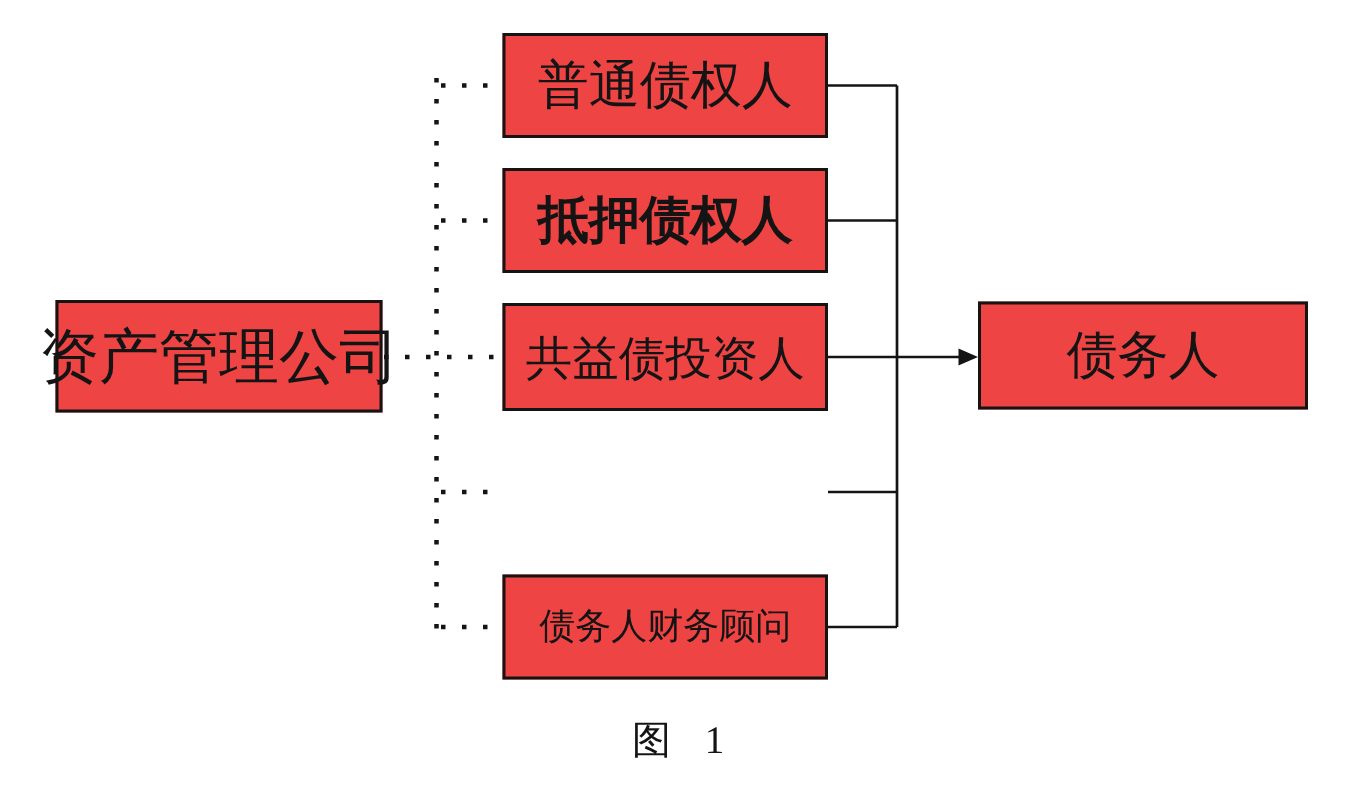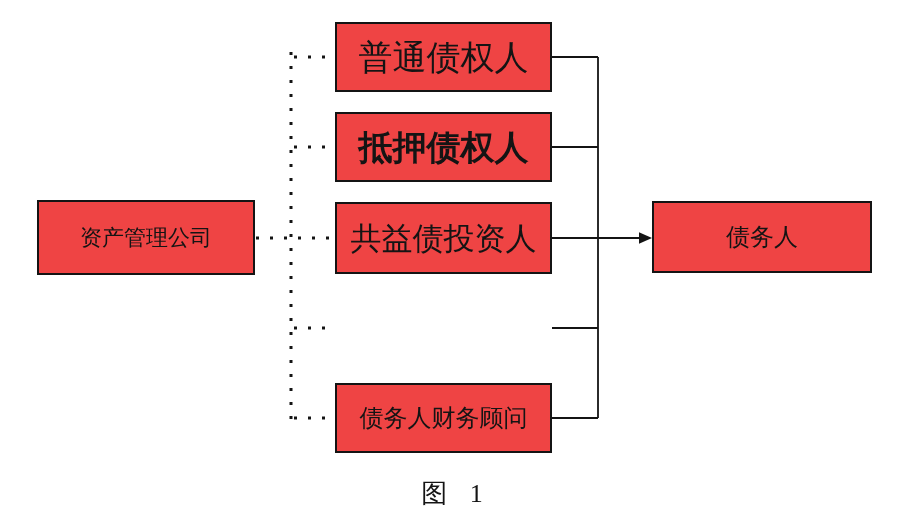--- a/index.html
+++ b/index.html
@@ -28,28 +28,28 @@
     box-sizing: border-box;
     border: 2.5px solid #141414;
     background: #ef4444;
     display: flex;
     align-items: center;
     justify-content: center;
     text-align: center;
     white-space: nowrap;
     line-height: 1;
   }
-  .node--source   { left: 37px;  top: 200px; width: 218px; height: 75px; font-size: 22px; }
+  .node--source   { left: 37px;  top: 200px; width: 218px; height: 75px; font-size: 40px; }
   .node--mid      { left: 335px; width: 217px; }
   .node--mid1     { top: 22px;  height: 70px; font-size: 34px; }
   .node--mid2     { top: 112px; height: 70px; font-size: 34px; font-weight: bold; }
   .node--mid3     { top: 202px; height: 72px; font-size: 31px; }
   .node--mid4     { top: 293px; height: 70px; font-size: 27px; }
   .node--mid5     { top: 383px; height: 70px; font-size: 24px; }
-  .node--target   { left: 652px; top: 201px; width: 220px; height: 72px; font-size: 24px; }
+  .node--target   { left: 652px; top: 201px; width: 220px; height: 72px; font-size: 34px; }
   .caption {
     position: absolute;
     left: 0;
     top: 476px;
     width: 904px;
     text-align: center;
     font-family: Liberation Serif, serif;
     font-size: 26px;
     color: #141414;
     word-spacing: 16px;

